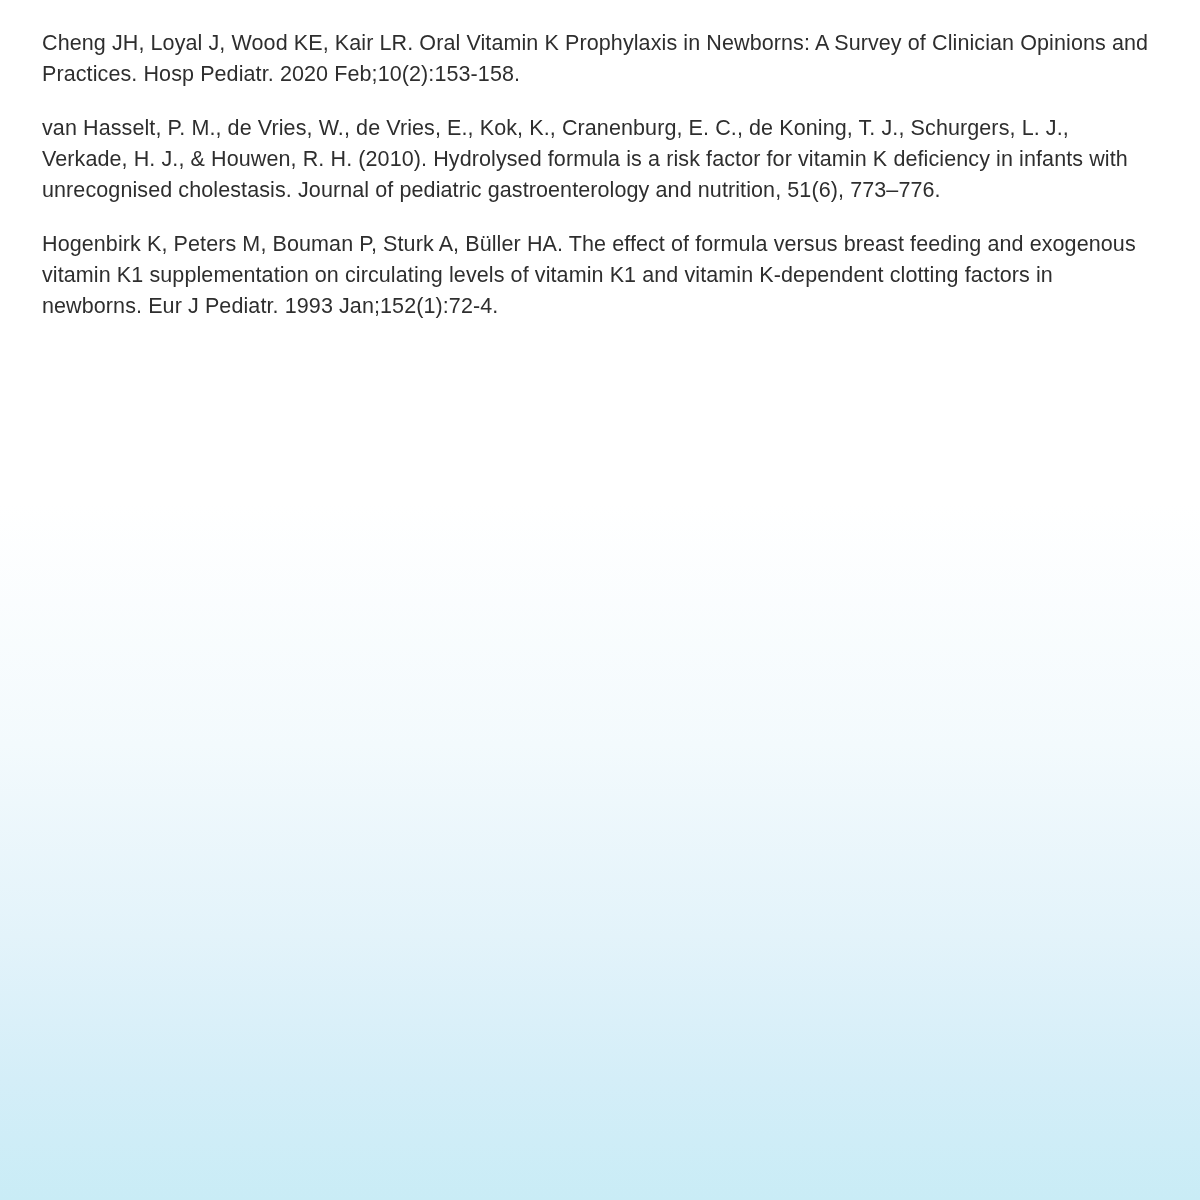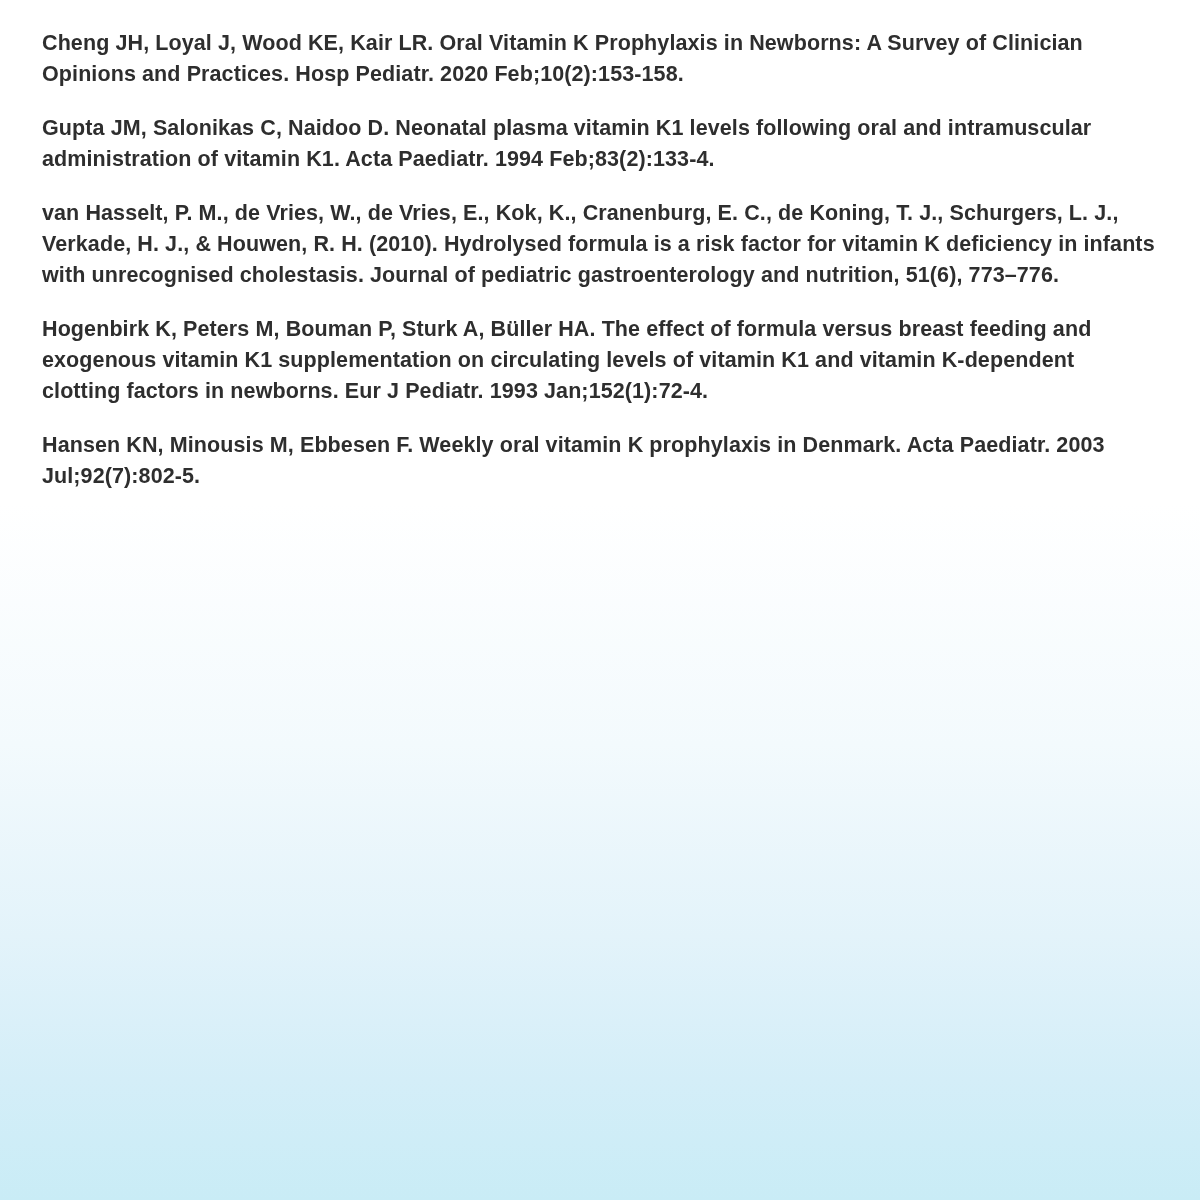--- a/index.html
+++ b/index.html
@@ -23,25 +23,23 @@
     box-sizing: border-box;
     padding: 28px 44px 0 42px;
     max-width: 1200px;
   }
   .citation {
     margin: 0 0 23px 0;
     font-size: 21.5px;
     line-height: 31px;
     color: #2e2e2e;
     letter-spacing: 0.1px;
-    font-weight: 700;
+    font-weight: 400;
   }
 </style>
 </head>
 <body>
 
 <div class="references">
   <p class="citation">Cheng JH, Loyal J, Wood KE, Kair LR. Oral Vitamin K Prophylaxis in Newborns: A Survey of Clinician Opinions and Practices. Hosp Pediatr. 2020 Feb;10(2):153-158.</p>
-  <p class="citation">Gupta JM, Salonikas C, Naidoo D. Neonatal plasma vitamin K1 levels following oral and intramuscular administration of vitamin K1. Acta Paediatr. 1994 Feb;83(2):133-4.</p>
   <p class="citation">van Hasselt, P. M., de Vries, W., de Vries, E., Kok, K., Cranenburg, E. C., de Koning, T. J., Schurgers, L. J., Verkade, H. J., &amp; Houwen, R. H. (2010). Hydrolysed formula is a risk factor for vitamin K deficiency in infants with unrecognised cholestasis. Journal of pediatric gastroenterology and nutrition, 51(6), 773–776.</p>
   <p class="citation">Hogenbirk K, Peters M, Bouman P, Sturk A, Büller HA. The effect of formula versus breast feeding and exogenous vitamin K1 supplementation on circulating levels of vitamin K1 and vitamin K-dependent clotting factors in newborns. Eur J Pediatr. 1993 Jan;152(1):72-4.</p>
-  <p class="citation">Hansen KN, Minousis M, Ebbesen F. Weekly oral vitamin K prophylaxis in Denmark. Acta Paediatr. 2003 Jul;92(7):802-5.</p>
 </div>
 
 </body></html>

